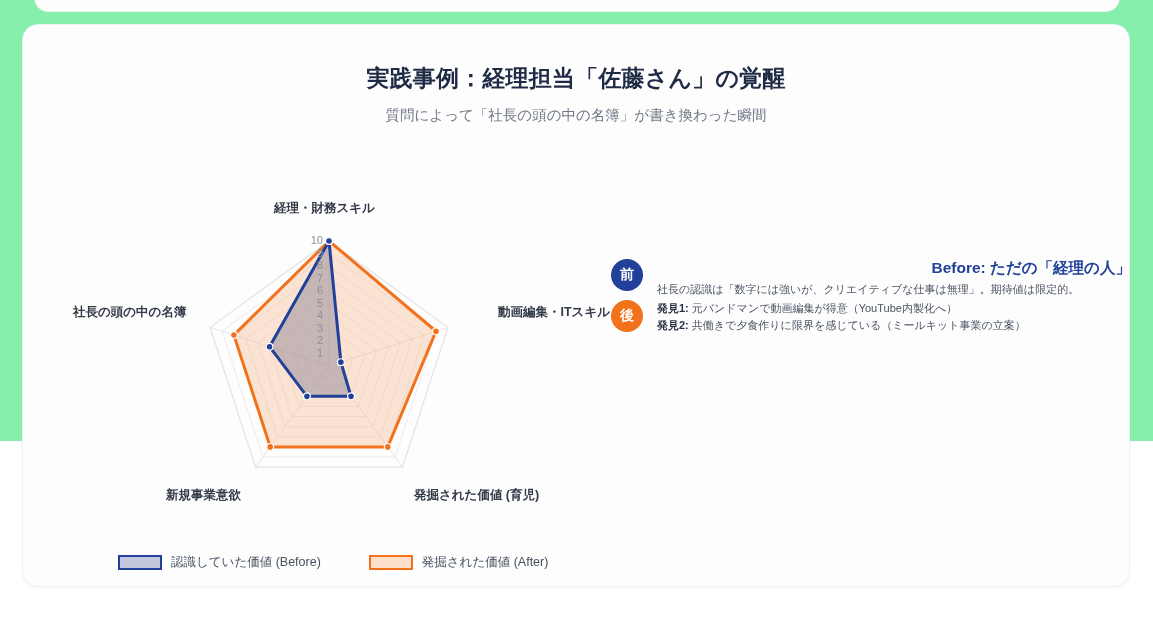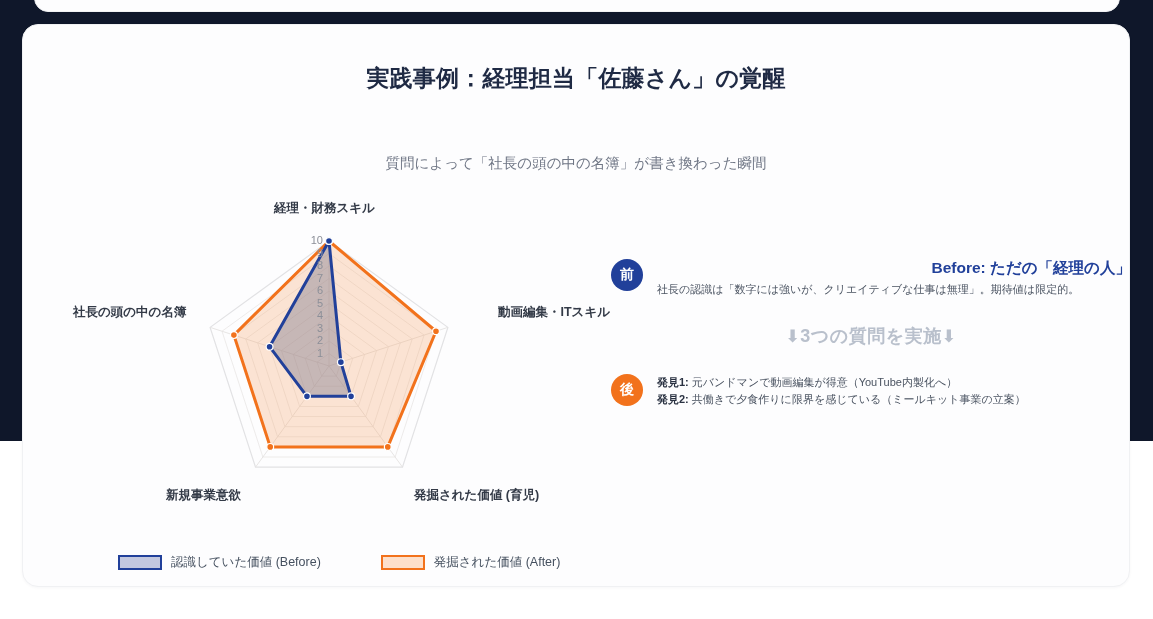--- a/index.html
+++ b/index.html
@@ -3,21 +3,21 @@
 <meta charset="utf-8">
 <style>
   * { box-sizing: border-box; }
   html, body {
     margin: 0; padding: 0;
     width: 1153px; height: 619px;
     background: #ffffff;
     font-family: "Liberation Sans", "DejaVu Sans", sans-serif;
     overflow: hidden;
   }
-  #root { position: relative; width: 1153px; height: 441px; background: #0f172a; }
+  #root { position: relative; width: 1153px; height: 441px; background: #86efac; }
 
   
   .ghost-card {
     position: absolute;
     left: 34px; top: -34px;
     width: 1086px; height: 46px;
     background: #fdfdfe;
     border: 1px solid #f1f2f4;
     border-radius: 14px;
   }
@@ -35,21 +35,21 @@
   .title {
     position: absolute; left: 0; top: 38px; width: 100%;
     text-align: center;
     font-size: 23px; font-weight: bold;
     color: #1f2a44;
     letter-spacing: .2px;
   }
   .subtitle {
     position: absolute; left: 0; top: 81px; width: 100%;
     text-align: center;
-    font-size: 14.5px; color: #6f7685; margin-top: 48px;
+    font-size: 14.5px; color: #6f7685;
   }
 
   
   .chart-wrap { position: absolute; left: 20px; top: 140px; width: 560px; height: 420px; }
   .chart-svg { position: absolute; left: 0; top: 0; }
 
   .axis-label {
     position: absolute;
     font-size: 12.5px; font-weight: bold; color: #333a47;
     white-space: nowrap;
@@ -63,21 +63,21 @@
   .tick {
     position: absolute;
     font-size: 11px; color: #8c8f98;
     text-align: right; width: 24px;
     white-space: nowrap;
   }
 
   
   .legend {
     position: absolute; left: 95px; top: 529px;
-    display: flex; align-items: center; gap: 60px;
+    display: flex; align-items: center; gap: 48px;
   }
   .legend-item { display: flex; align-items: center; gap: 9px; }
   .swatch { width: 44px; height: 15px; border-width: 2.5px; border-style: solid; }
   .sw-before { background: #c3c8df; border-color: #21409a; }
   .sw-after  { background: #fde0cb; border-color: #f2721c; }
   .legend-label { font-size: 12.5px; color: #45505f; white-space: nowrap; }
 
   
   .panel { position: absolute; left: 588px; top: 232px; width: 520px; }
 
@@ -198,23 +198,20 @@
     <div class="panel">
 
       <div class="block">
         <div class="badge badge-before">前</div>
         <div class="block-body">
           <div class="block-head head-before">Before: ただの「経理の人」</div>
           <div class="block-text">社長の認識は「数字には強いが、クリエイティブな仕事は無理」。期待値は限定的。</div>
         </div>
       </div>
 
-      <div class="divider-row">
-        <span class="arrow">⬇</span><span>3つの質問を実施</span><span class="arrow">⬇</span>
-      </div>
 
       <div class="block">
         <div class="badge badge-after">後</div>
         <div class="block-body">
           <div class="block-text">
             <div>
               <b>発見1:</b>
               <span>元バンドマンで動画編集が得意（YouTube内製化へ）</span>
             </div>
             <div>

